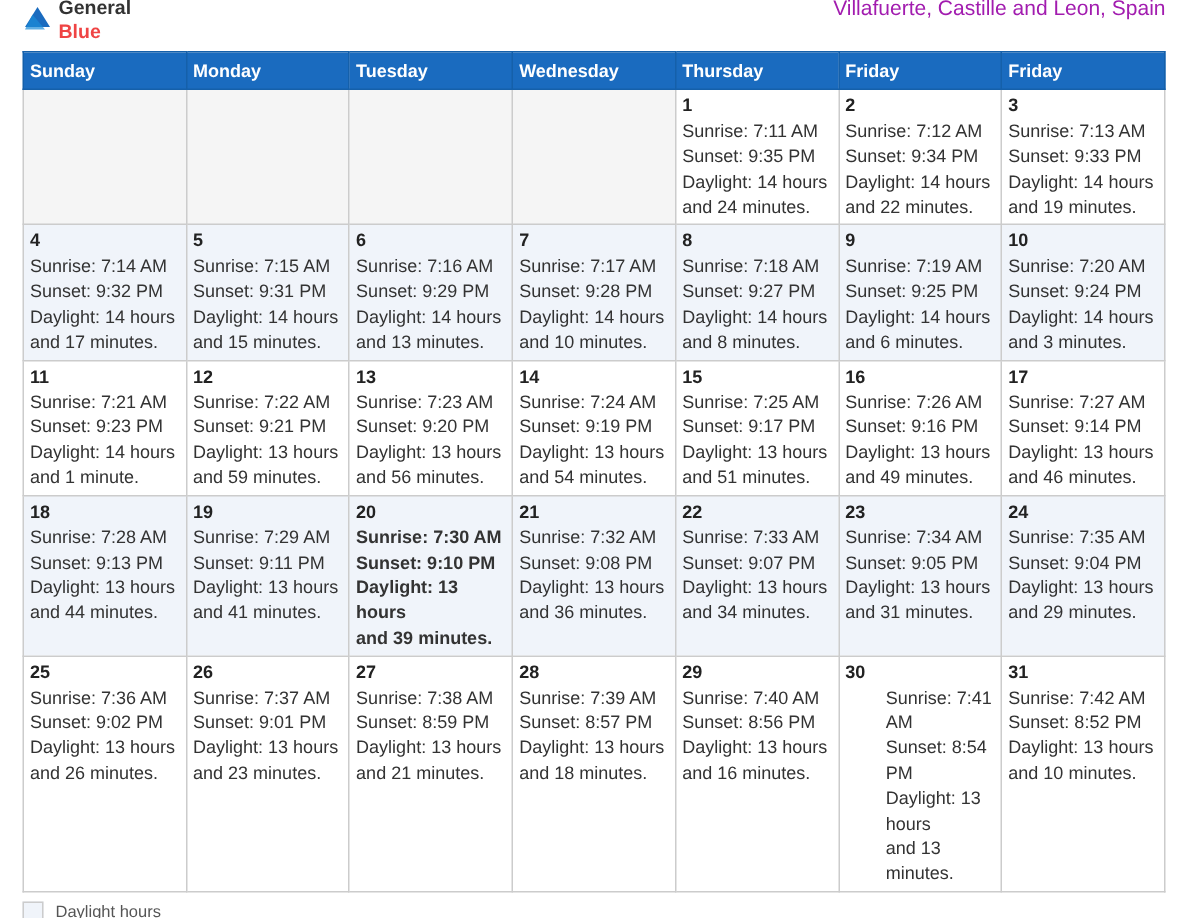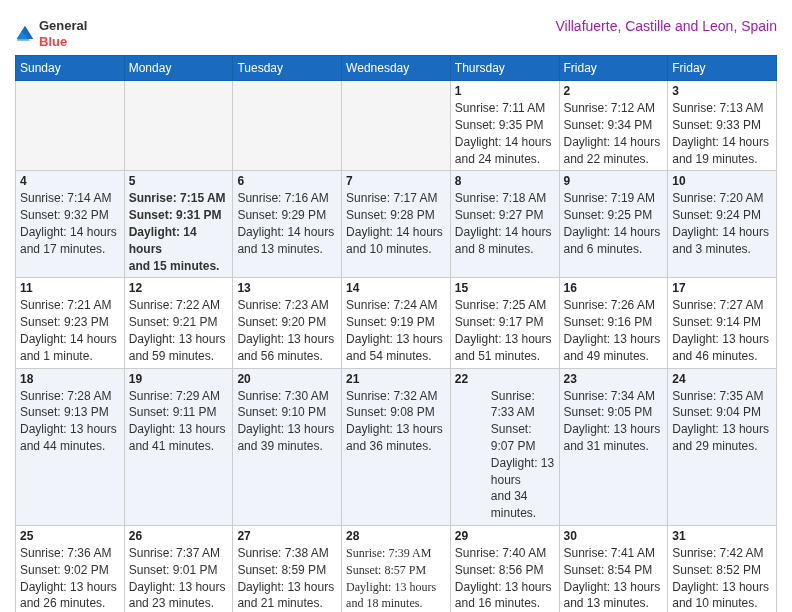--- a/index.html
+++ b/index.html
@@ -9,20 +9,21 @@
       width: 792px;
       height: 612px;
       overflow: hidden;
     }
     .page {
       width: 792px;
       height: 612px;
       padding: 18px 15px;
       display: flex;
       flex-direction: column;
+      justify-content: center;
     }
     .header {
       display: flex;
       justify-content: space-between;
       align-items: flex-start;
       margin-bottom: 6px;
     }
     .logo {
       display: flex;
       align-items: center;
@@ -57,21 +58,21 @@
       flex: 1;
       border: 1px solid #ccc;
       border-collapse: collapse;
       width: 100%;
       table-layout: fixed;
     }
     .calendar th {
       background-color: #1a6bbf;
       color: #fff;
       font-size: 12px;
-      font-weight: normal;
+      font-weight: bold;
       padding: 5px 4px;
       text-align: left;
       border: 1px solid #1560aa;
     }
     .calendar td {
       border: 1px solid #ccc;
       vertical-align: top;
       padding: 3px 4px;
       font-size: 9.5px;
       color: #333;
@@ -175,21 +176,21 @@
         <tr>
           <td class="alt-row">
             <span class="day-number">4</span>
             <div class="day-info" style="white-space: pre-line;">Sunrise: 7:14 AM
 Sunset: 9:32 PM
 Daylight: 14 hours
 and 17 minutes.</div>
           </td>
           <td class="alt-row">
             <span class="day-number">5</span>
-            <div class="day-info" style="white-space: pre-line; font-weight: bold;">Sunrise: 7:15 AM
+            <div class="day-info" style="white-space: pre-line;">Sunrise: 7:15 AM
 Sunset: 9:31 PM
 Daylight: 14 hours
 and 15 minutes.</div>
           </td>
           <td class="alt-row">
             <span class="day-number">6</span>
             <div class="day-info" style="white-space: pre-line;">Sunrise: 7:16 AM
 Sunset: 9:29 PM
 Daylight: 14 hours
 and 13 minutes.</div>
@@ -284,35 +285,35 @@
           </td>
           <td class="alt-row">
             <span class="day-number">19</span>
             <div class="day-info" style="white-space: pre-line;">Sunrise: 7:29 AM
 Sunset: 9:11 PM
 Daylight: 13 hours
 and 41 minutes.</div>
           </td>
           <td class="alt-row">
             <span class="day-number">20</span>
-            <div class="day-info" style="white-space: pre-line;">Sunrise: 7:30 AM
+            <div class="day-info" style="white-space: pre-line; font-weight: bold;">Sunrise: 7:30 AM
 Sunset: 9:10 PM
 Daylight: 13 hours
 and 39 minutes.</div>
           </td>
           <td class="alt-row">
             <span class="day-number">21</span>
             <div class="day-info" style="white-space: pre-line;">Sunrise: 7:32 AM
 Sunset: 9:08 PM
 Daylight: 13 hours
 and 36 minutes.</div>
           </td>
           <td class="alt-row">
             <span class="day-number">22</span>
-            <div class="day-info" style="white-space: pre-line; margin-left: 36px;">Sunrise: 7:33 AM
+            <div class="day-info" style="white-space: pre-line;">Sunrise: 7:33 AM
 Sunset: 9:07 PM
 Daylight: 13 hours
 and 34 minutes.</div>
           </td>
           <td class="alt-row">
             <span class="day-number">23</span>
             <div class="day-info" style="white-space: pre-line;">Sunrise: 7:34 AM
 Sunset: 9:05 PM
 Daylight: 13 hours
 and 31 minutes.</div>
@@ -342,35 +343,35 @@
           </td>
           <td>
             <span class="day-number">27</span>
             <div class="day-info" style="white-space: pre-line;">Sunrise: 7:38 AM
 Sunset: 8:59 PM
 Daylight: 13 hours
 and 21 minutes.</div>
           </td>
           <td>
             <span class="day-number">28</span>
-            <div class="day-info" style="white-space: pre-line; font-family: Liberation Serif, serif;">Sunrise: 7:39 AM
+            <div class="day-info" style="white-space: pre-line;">Sunrise: 7:39 AM
 Sunset: 8:57 PM
 Daylight: 13 hours
 and 18 minutes.</div>
           </td>
           <td>
             <span class="day-number">29</span>
             <div class="day-info" style="white-space: pre-line;">Sunrise: 7:40 AM
 Sunset: 8:56 PM
 Daylight: 13 hours
 and 16 minutes.</div>
           </td>
           <td>
             <span class="day-number">30</span>
-            <div class="day-info" style="white-space: pre-line;">Sunrise: 7:41 AM
+            <div class="day-info" style="white-space: pre-line; margin-left: 27px;">Sunrise: 7:41 AM
 Sunset: 8:54 PM
 Daylight: 13 hours
 and 13 minutes.</div>
           </td>
           <td>
             <span class="day-number">31</span>
             <div class="day-info" style="white-space: pre-line;">Sunrise: 7:42 AM
 Sunset: 8:52 PM
 Daylight: 13 hours
 and 10 minutes.</div>

